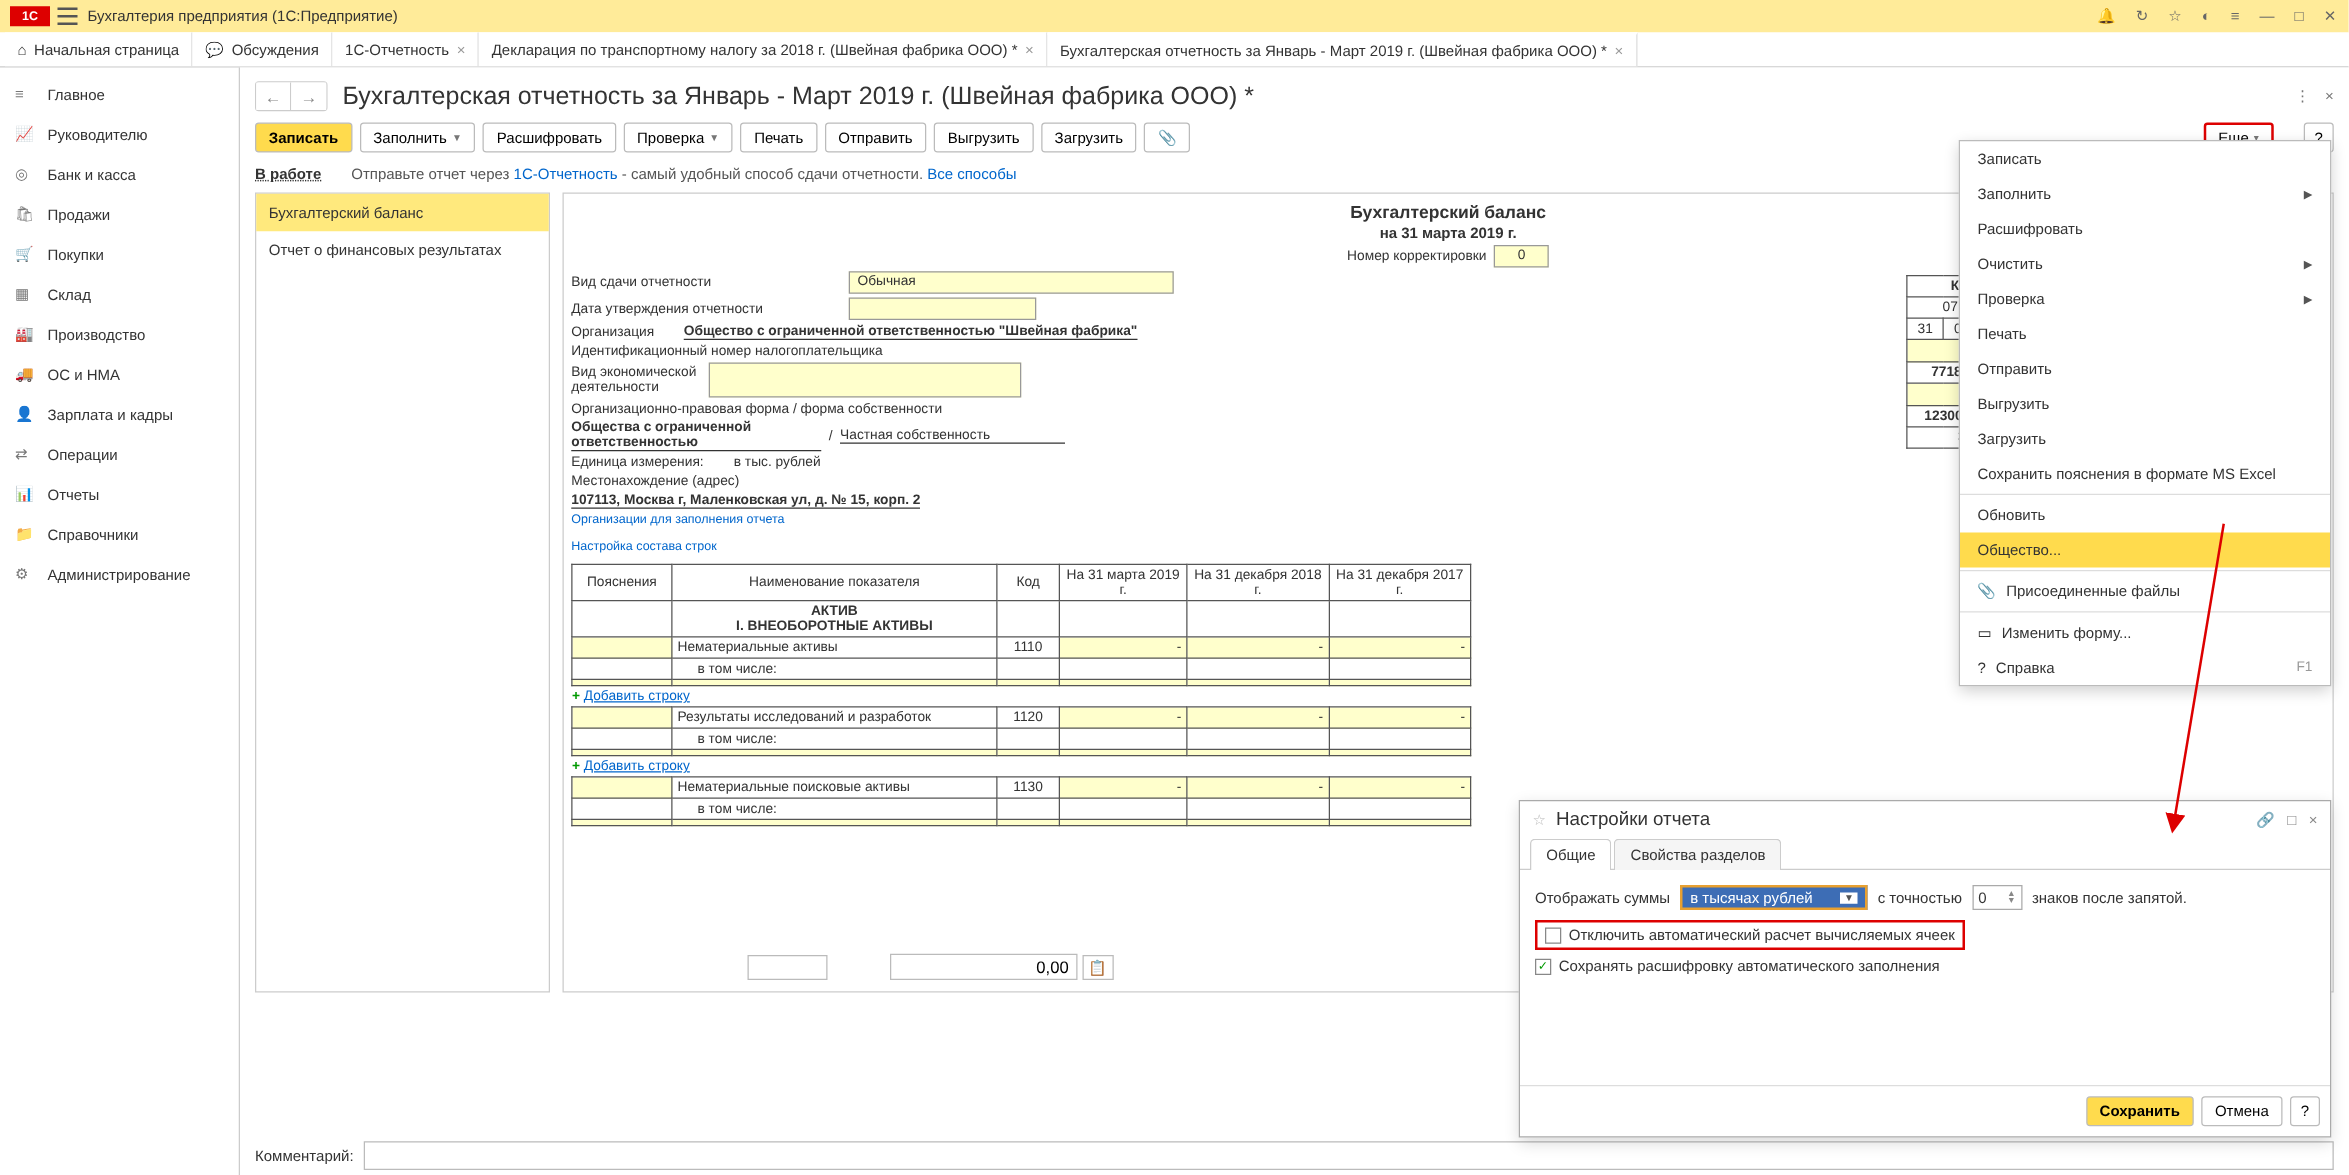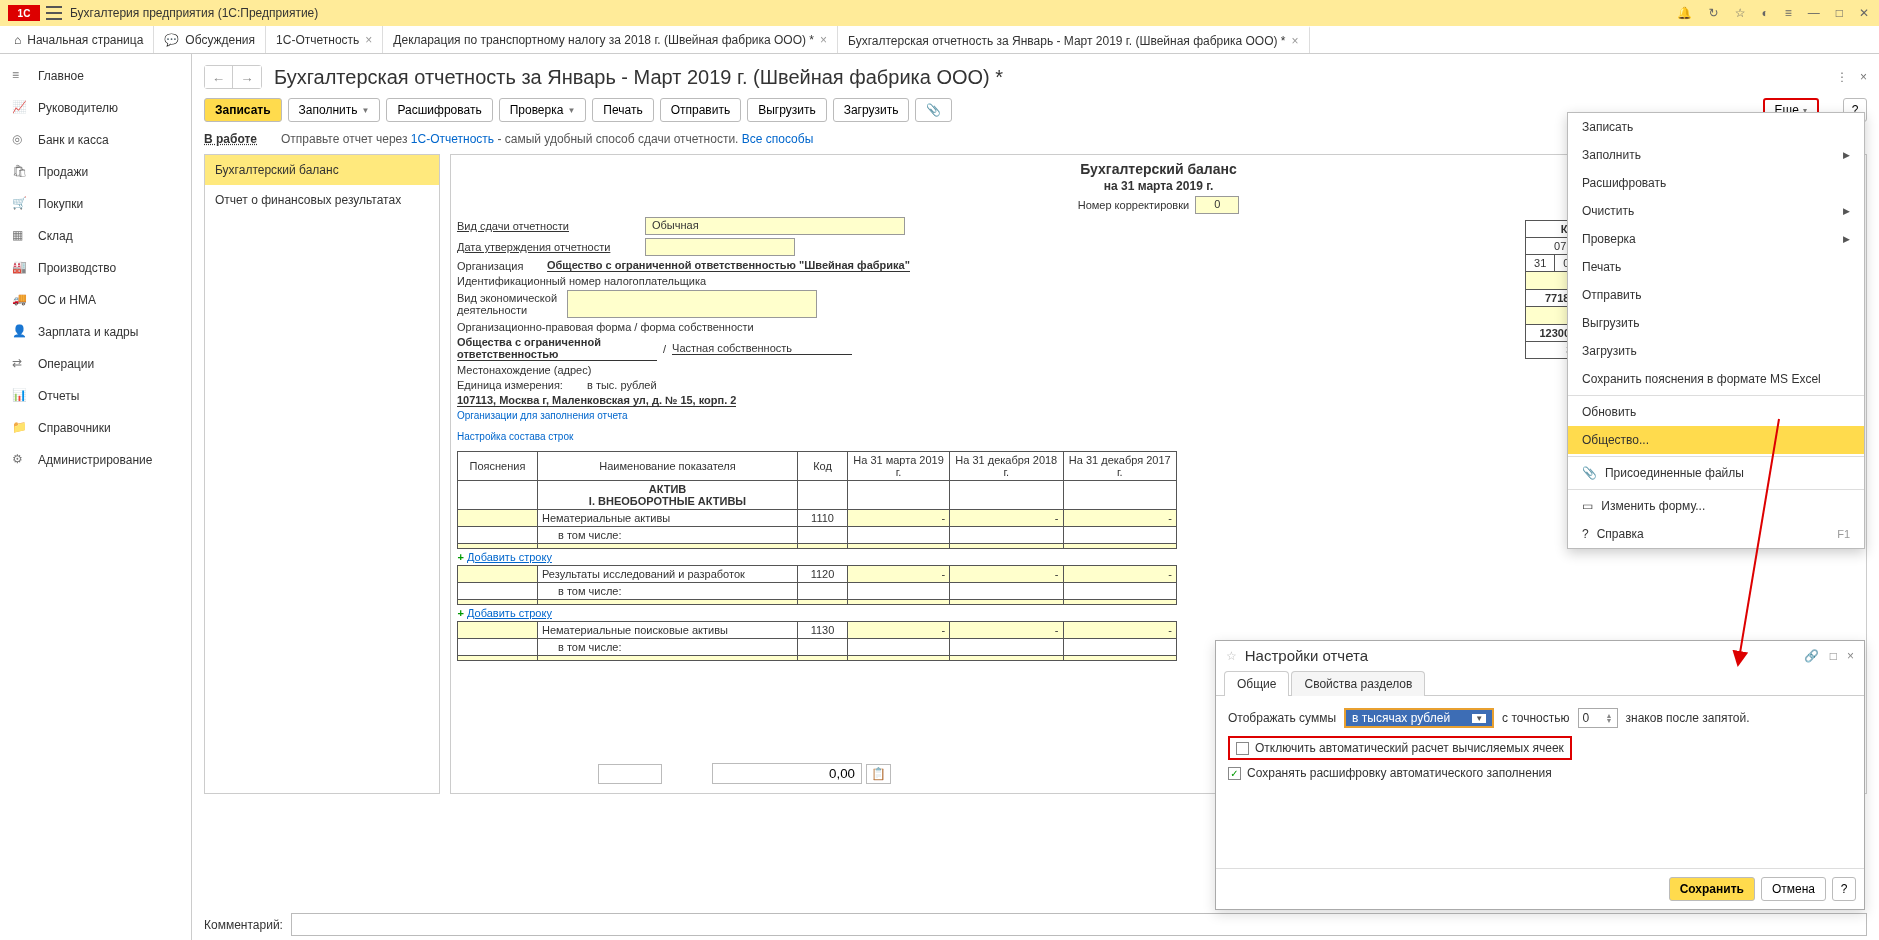--- a/index.html
+++ b/index.html
@@ -57,21 +57,21 @@
 .report-row { display: flex; gap: 10px; margin-top: 8px; }
 .report-nav { width: 236px; border: 1px solid #ccc; }
 .report-nav-item { padding: 8px 10px; cursor: pointer; }
 .report-nav-item.active { background: #ffe97d; }
 .report-body { flex: 1; border: 1px solid #ccc; padding: 6px; overflow: auto; height: 640px; position: relative; }
 
 
 .rpt-title { text-align: center; font-weight: bold; font-size: 14px; }
 .rpt-sub { text-align: center; font-weight: bold; margin-top: 2px; }
 .rpt-row { display: flex; align-items: center; margin-top: 3px; font-size: 11px; }
-.rpt-label { width: 188px; text-decoration: underline; }
+.rpt-label { width: 222px; }
 .yellow-field { background: #ffffcc; border: 1px solid #999; padding: 1px 6px; min-height: 18px; display: inline-block; }
 .link-blue { color: #0066cc; cursor: pointer; }
 
 .codes-table { position: absolute; right: 240px; top: 65px; border-collapse: collapse; font-size: 11px; }
 .codes-table td, .codes-table th { border: 1px solid #555; padding: 2px 8px; text-align: center; }
 
 .main-table { width: 720px; border-collapse: collapse; font-size: 11px; margin-top: 8px; }
 .main-table th, .main-table td { border: 1px solid #555; padding: 2px 4px; }
 .main-table th { background: #fff; font-weight: normal; text-align: center; }
 .add-line { color: #0066cc; text-decoration: underline; cursor: pointer; }
@@ -300,26 +300,26 @@
         </div>
         <div class="rpt-row">
             <span>Организационно-правовая форма / форма собственности</span>
           </div>
         <div class="rpt-row">
           <b style="border-bottom:1px solid #333;width:200px;">Общества с ограниченной ответственностью</b>
           <span style="padding:0 6px;">/</span>
           <span style="border-bottom:1px solid #333;width:180px;">Частная собственность</span>
         </div>
         <div class="rpt-row">
+          <span style="width:130px;">Единица измерения:</span>
+          <span>в тыс. рублей</span>
+        </div>
+        <div class="rpt-row">
             <span>Местонахождение (адрес)</span>
           </div>
-        <div class="rpt-row">
-          <span style="width:130px;">Единица измерения:</span>
-          <span>в тыс. рублей</span>
-        </div>
         <div class="rpt-row">
             <b style="border-bottom:1px solid #333;">107113, Москва г, Маленковская ул, д. № 15, корп. 2</b>
           </div>
         <div class="rpt-row">
             <span class="link-blue" style="font-size:10px;">Организации для заполнения отчета</span>
           </div>
 
 
         <table class="codes-table">
           <tbody>

